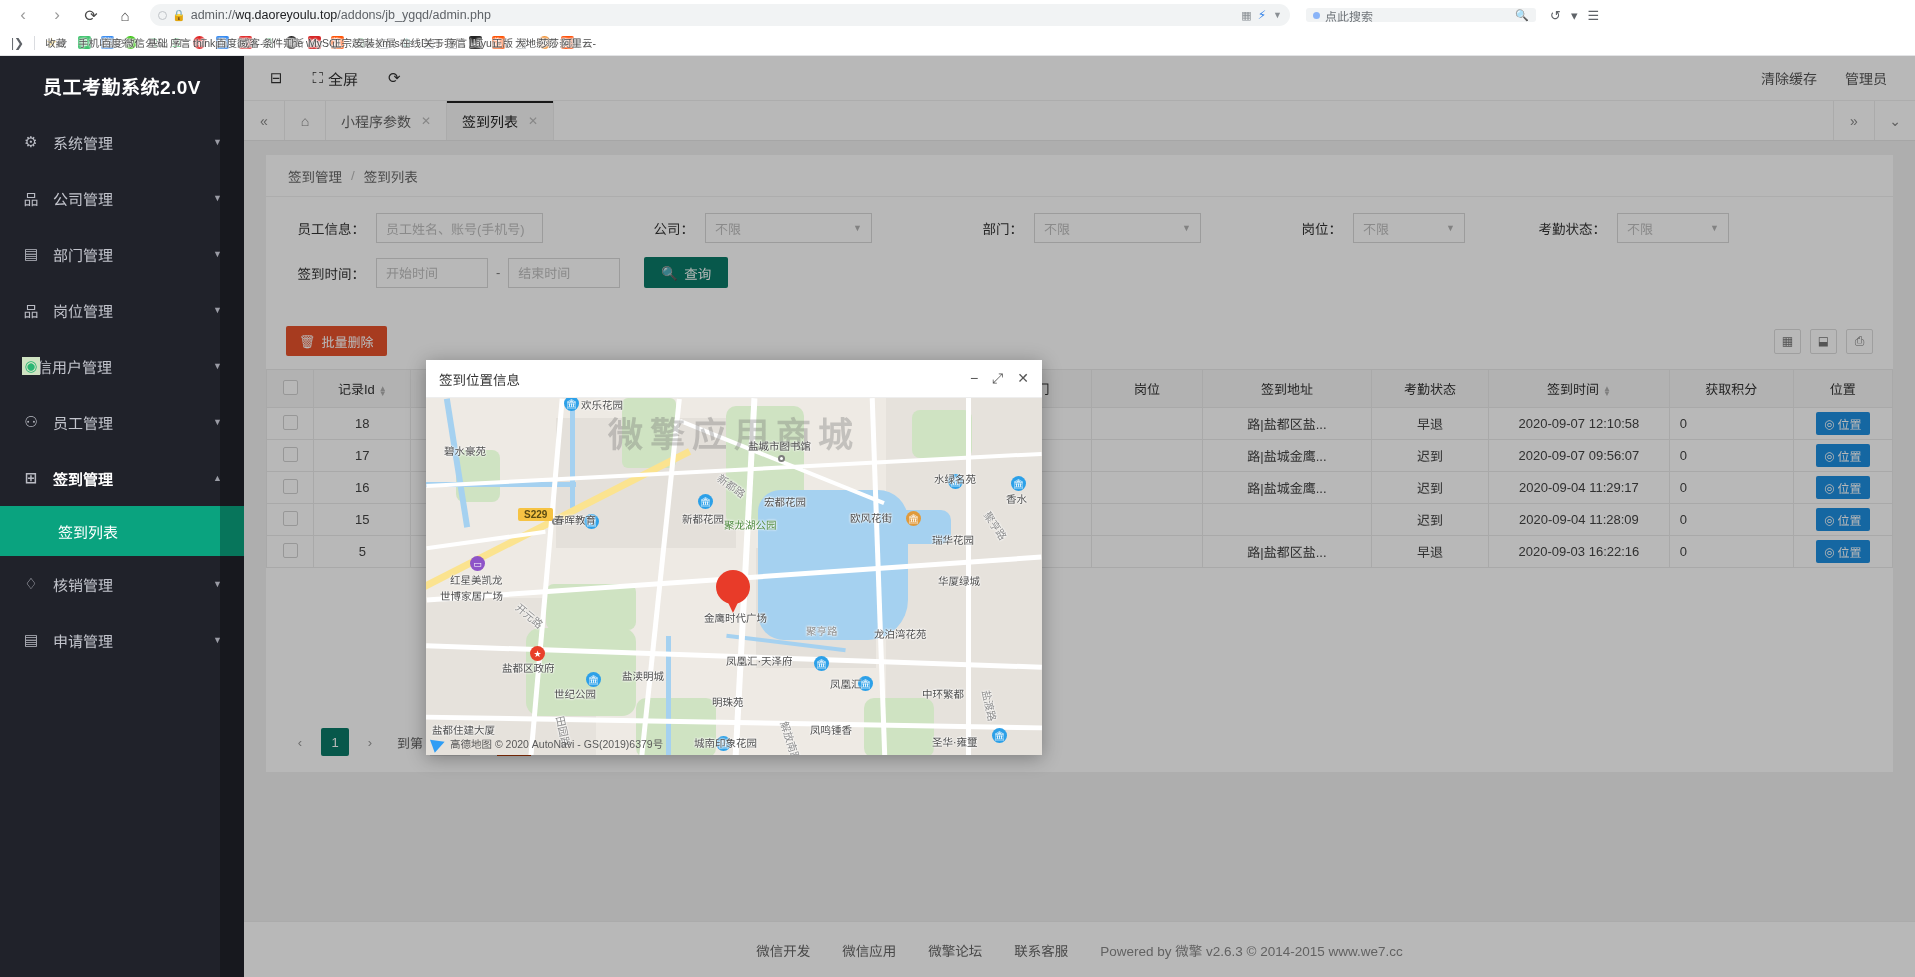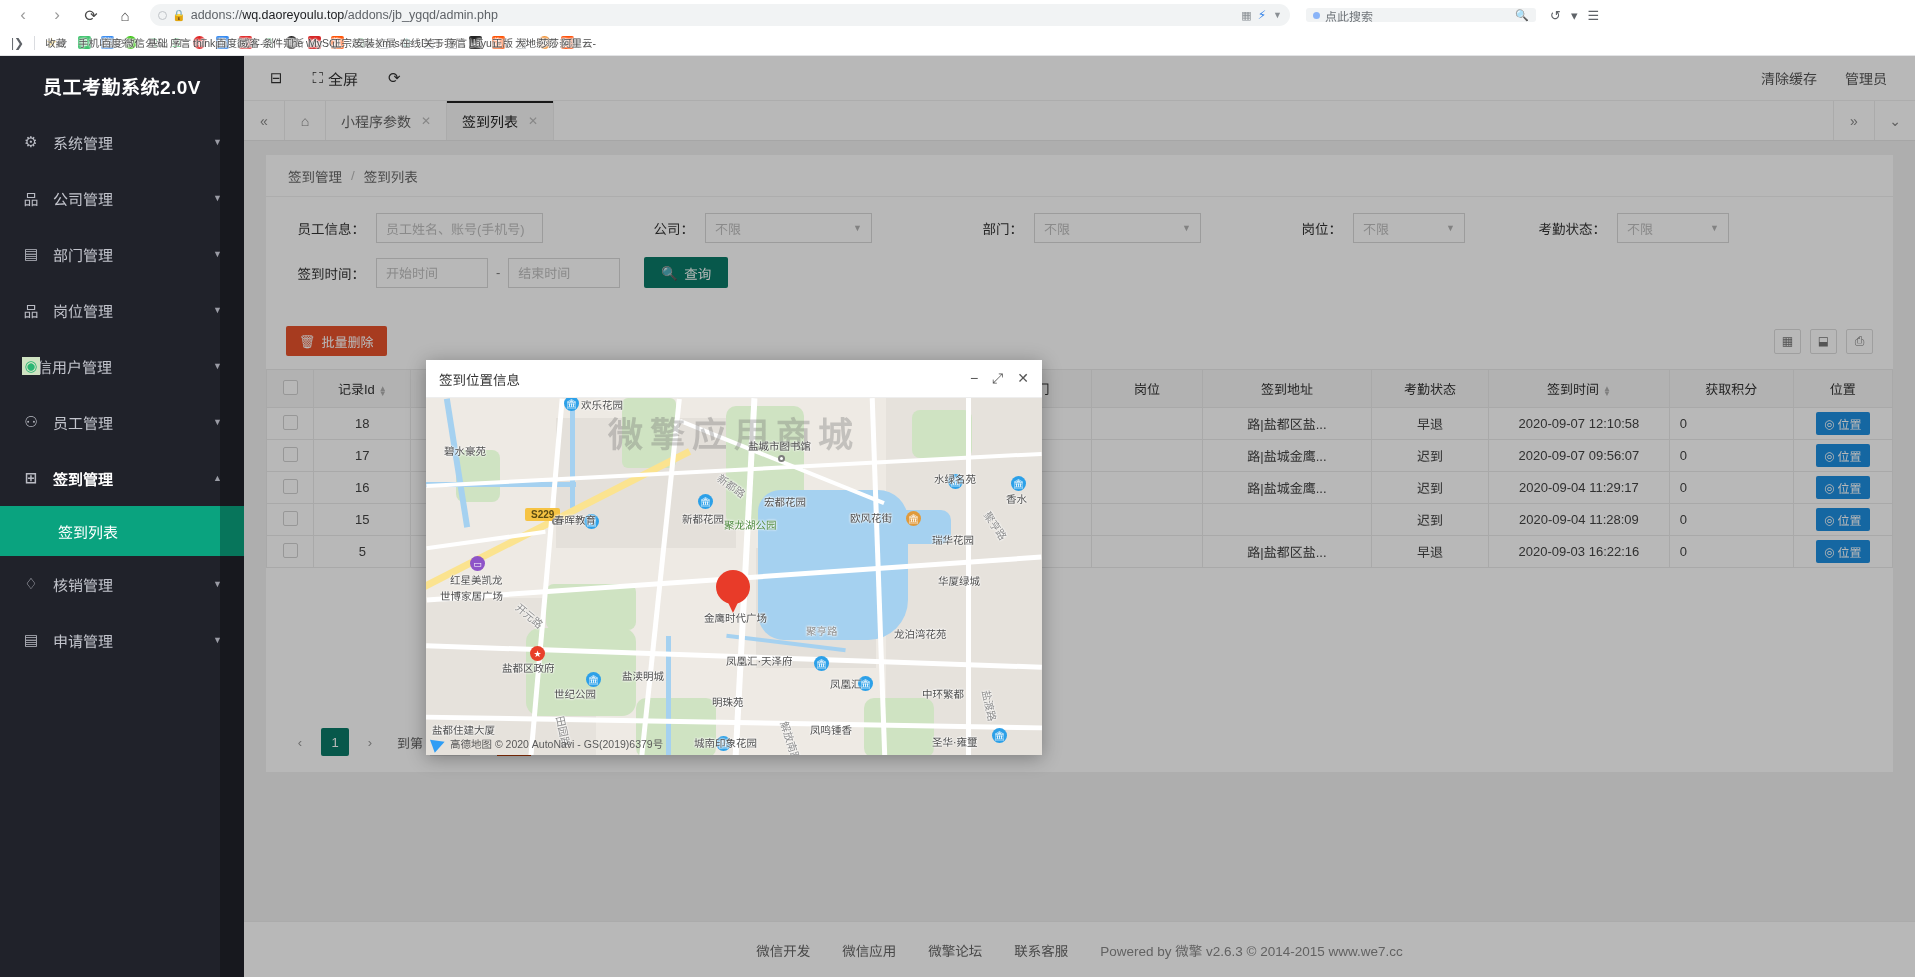--- a/index.html
+++ b/index.html
@@ -278,21 +278,21 @@
 
 <div class="browser">
   <div class="nav-bar">
     <div class="nav-btn">‹</div>
     <div class="nav-btn">›</div>
     <div class="nav-btn reload">⟳</div>
     <div class="nav-btn home">⌂</div>
     <div class="omni">
       <span class="dot"></span>
       <span class="lockwarn">🔒</span>
-      <span class="url"><span>addons://</span><b>wq.daoreyoulu.top</b><span>/addons/jb_ygqd/admin.php</span></span>
+      <span class="url"><span>admin://</span><b>wq.daoreyoulu.top</b><span>/addons/jb_ygqd/admin.php</span></span>
       <span class="tail">
         <span class="qr">▦</span>
         <span class="bolt">⚡</span>
         <span class="cv">▼</span>
       </span>
     </div>
     <div class="search-box">
       <span class="sdot"></span>
       <span>点此搜索</span>
       <span class="mag">🔍</span>
@@ -746,21 +746,21 @@
       <div class="rd" style="left:0px;top:256px;width:616px;height:5px;transform:rotate(2deg);"></div>
       <div class="rd" style="left:0px;top:322px;width:616px;height:5px;transform:rotate(1deg);"></div>
       <div class="rd" style="left:118px;top:0px;width:5px;height:360px;transform:rotate(5deg);"></div>
       <div class="rd" style="left:232px;top:0px;width:5px;height:360px;transform:rotate(6deg);"></div>
       <div class="rd" style="left:316px;top:0px;width:6px;height:360px;transform:rotate(3deg);"></div>
       <div class="rd" style="left:450px;top:0px;width:5px;height:360px;transform:rotate(-2deg);"></div>
       <div class="rd" style="left:540px;top:0px;width:5px;height:360px;"></div>
       <div class="rd" style="left:246px;top:62px;width:220px;height:4px;transform:rotate(22deg);"></div>
       <div class="rd" style="left:0px;top:140px;width:120px;height:4px;transform:rotate(-8deg);"></div>
 
-      <div class="shield" style="left:99px;top:110px;">S229</div>
+      <div class="shield" style="left:92px;top:110px;">S229</div>
 
       <div class="poi" style="left:138px;top:-2px;">🏛</div>
       <div class="poi ring" style="left:352px;top:57px;"></div>
       <div class="poi" style="left:272px;top:96px;">🏛</div>
       <div class="poi" style="left:158px;top:116px;">🏛</div>
       <div class="poi ring" style="left:126px;top:120px;"></div>
       <div class="poi orange" style="left:480px;top:113px;">🏛</div>
       <div class="poi" style="left:522px;top:76px;">🏛</div>
       <div class="poi" style="left:585px;top:78px;">🏛</div>
       <div class="poi purple" style="left:44px;top:158px;">▭</div>
@@ -788,21 +788,21 @@
       <div class="lbl" style="left:508px;top:73px;">水绿名苑</div>
       <div class="lbl" style="left:580px;top:93px;">香水</div>
       <div class="lbl" style="left:506px;top:134px;">瑞华花园</div>
       <div class="lbl road" style="left:554px;top:120px;transform:rotate(56deg);">聚亨路</div>
       <div class="lbl" style="left:24px;top:174px;">红星美凯龙</div>
       <div class="lbl" style="left:14px;top:190px;">世博家居广场</div>
       <div class="lbl road" style="left:88px;top:210px;transform:rotate(40deg);">开元路</div>
       <div class="lbl" style="left:512px;top:175px;">华厦绿城</div>
       <div class="lbl" style="left:278px;top:212px;">金鹰时代广场</div>
       <div class="lbl road" style="left:380px;top:225px;">聚亨路</div>
-      <div class="lbl" style="left:468px;top:228px;">龙泊湾花苑</div>
+      <div class="lbl" style="left:448px;top:228px;">龙泊湾花苑</div>
       <div class="lbl" style="left:76px;top:262px;">盐都区政府</div>
       <div class="lbl" style="left:196px;top:270px;">盐渎明城</div>
       <div class="lbl" style="left:300px;top:255px;">凤凰汇·天泽府</div>
       <div class="lbl" style="left:404px;top:278px;">凤凰汇</div>
       <div class="lbl" style="left:496px;top:288px;">中环繁都</div>
       <div class="lbl" style="left:128px;top:288px;">世纪公园</div>
       <div class="lbl" style="left:286px;top:296px;">明珠苑</div>
       <div class="lbl" style="left:6px;top:324px;">盐都住建大厦</div>
       <div class="lbl" style="left:384px;top:324px;">凤鸣锺香</div>
       <div class="lbl" style="left:268px;top:337px;">城南印象花园</div>

